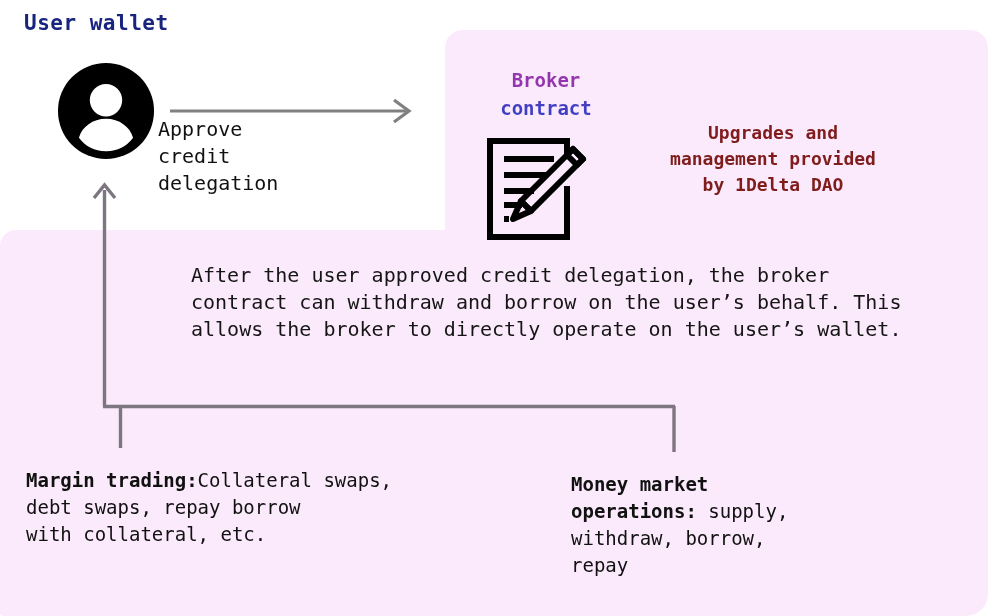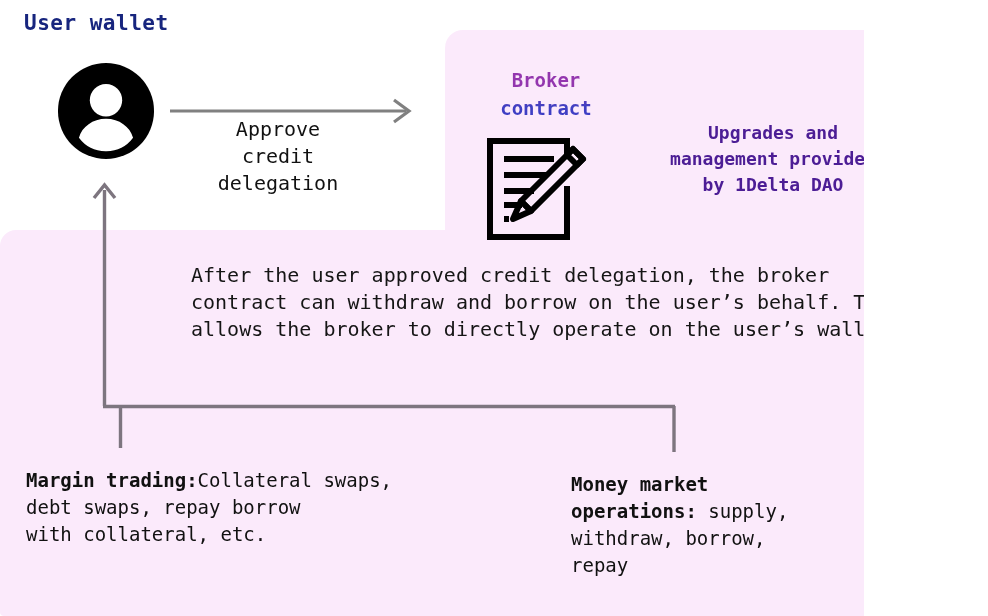--- a/index.html
+++ b/index.html
@@ -2,21 +2,21 @@
 <html><head>
 <meta charset="utf-8">
 <style>
   html, body {
     margin: 0;
     padding: 0;
     background: #ffffff;
   }
   #canvas {
     position: relative;
-    width: 864px;
+    width: 988px;
     height: 616px;
     background: #ffffff;
     overflow: hidden;
     font-family: "DejaVu Sans Mono", "Liberation Mono", monospace;
   }
 
   
   .panel-pink-top {
     position: absolute;
     left: 445px;
@@ -68,21 +68,21 @@
   }
   .title-upgrades {
     position: absolute;
     left: 618px;
     top: 120px;
     width: 310px;
     font-size: 18px;
     font-weight: 700;
     line-height: 26px;
     text-align: center;
-    color: #4c1d95;
+    color: #7f1d1d;
     white-space: pre-line;
   }
 
   
   .avatar {
     position: absolute;
     left: 57px;
     top: 62px;
     width: 98px;
     height: 98px;
@@ -103,21 +103,21 @@
     left: 168px;
     top: 98px;
     width: 246px;
     height: 26px;
   }
   .approve-label {
     position: absolute;
     left: 158px;
     top: 116px;
     width: 240px;
-    text-align: center;
+    text-align: left;
     font-size: 20px;
     line-height: 27px;
     color: #111111;
     white-space: pre-line;
   }
 
   
   .body-paragraph {
     position: absolute;
     left: 191px;

